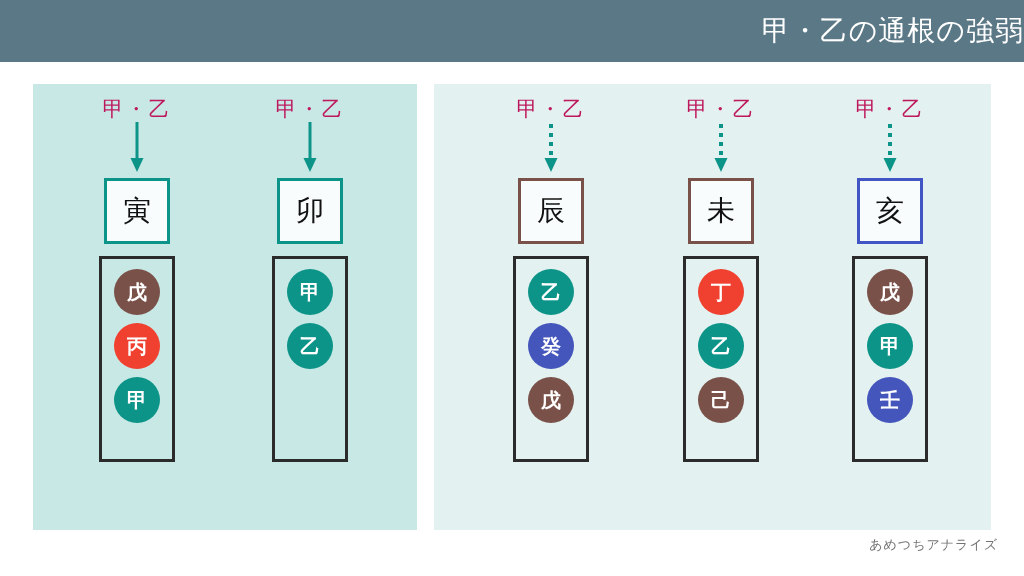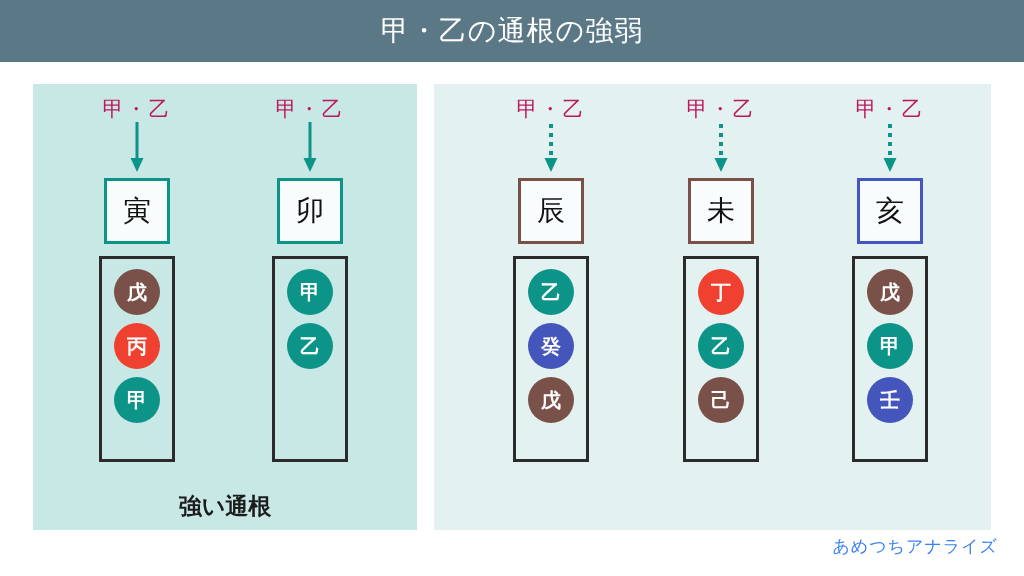--- a/index.html
+++ b/index.html
@@ -15,21 +15,21 @@
     position: relative;
   }
   #header {
     position: absolute;
     left: 0; top: 0;
     width: 1024px;
     height: 62px;
     background: #5a7886;
     display: flex;
     align-items: center;
-    justify-content: center;
+    justify-content: flex-end;
   }
   #header-title {
     color: #ffffff;
     font-size: 28px;
     font-weight: 400;
     letter-spacing: 1px;
     line-height: 1;
   }
 
   .panel {
@@ -133,35 +133,34 @@
   }
   .c-teal  { background: #0d9488; }
   .c-red   { background: #f04030; }
   .c-brown { background: #7a5149; }
   .c-blue  { background: #4455bb; }
 
   #watermark {
     position: absolute;
     right: 26px;
     top: 538px;
-    font-size: 17px;
-    color: #3b82f6;
+    font-size: 13px;
+    color: #737373;
     letter-spacing: 1px;
     line-height: 1;
   }
 </style>
 </head>
 <body>
 
 <div id="header">
   <div id="header-title">甲・乙の通根の強弱</div>
 </div>
 
 <div class="panel" id="panel-strong">
-  <div class="panel-label">強い通根</div>
 <div class="column" style="left: 52px;">
       <div class="col-head">甲・乙</div>
       <div class="arrow">
         <svg width="14" height="52" viewBox="0 0 14 52">
           <line x1="7" y1="0" x2="7" y2="38" stroke="#0d9488" stroke-width="3"></line>
     <polygon points="0.5,36 13.5,36 7,50" fill="#0d9488"></polygon>
         </svg>
       </div>
       <div class="branch-box ">寅</div>
       <div class="stem-box tall">

